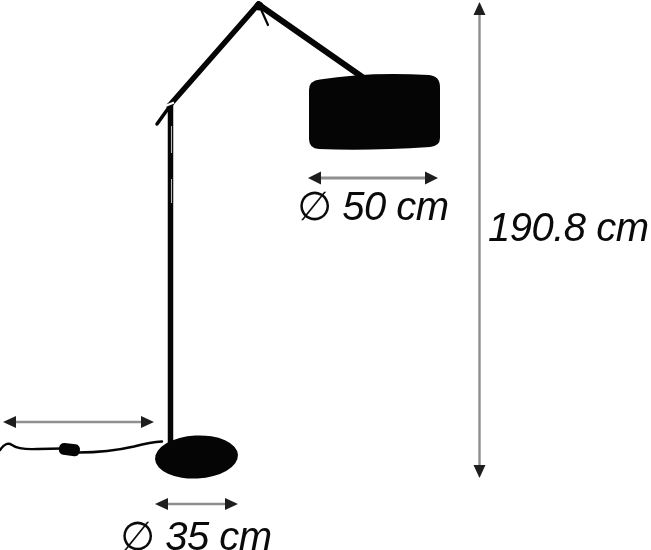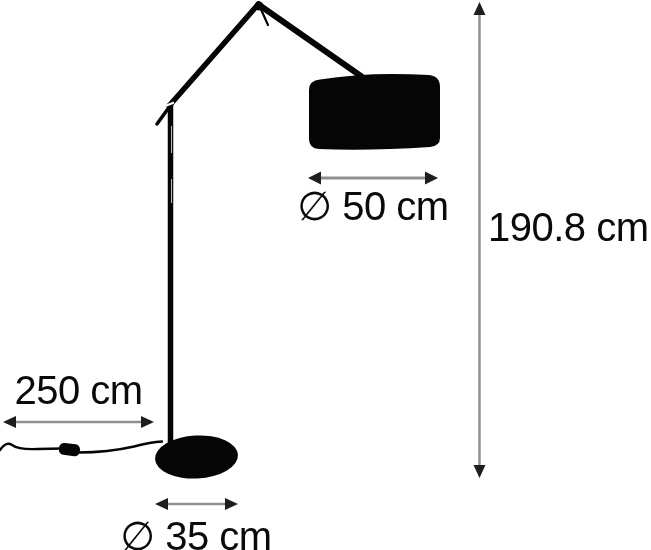--- a/index.html
+++ b/index.html
@@ -10,20 +10,21 @@
     --text:#0a0a0a;
     --pole-highlight:#b9b9b9;
   }
   html,body{margin:0;padding:0;background:var(--bg);}
   .stage{
     position:relative;
     width:651px;height:550px;
     background:var(--bg);
     overflow:hidden;
     font-family:"Liberation Sans","DejaVu Sans",sans-serif;
+    font-style:italic;
   }
   .stage svg{position:absolute;left:0;top:0;}
   .sil-stroke{stroke:var(--silhouette);fill:none;}
   .sil-fill{fill:var(--silhouette);stroke:none;}
   .dim-line{stroke:var(--dim-line);fill:none;}
   .dim-arrow{fill:var(--dim-arrow);stroke:none;}
   .joint-notch{stroke:var(--bg);fill:none;}
   .pole-highlight{stroke:var(--pole-highlight);fill:none;}
   .dim-label{
     position:absolute;
@@ -103,17 +104,16 @@
         <polygon class="dim-arrow" points="238,504 225,498 225,510"></polygon>
       </g>
 
     </g>
   </svg>
 
   <div class="dim-label center label-shade">∅ 50 cm</div>
 
   <div class="dim-label label-height">190.8 cm</div>
 
-  <div class="dim-label center label-cord">250 cm</div>
 
   <div class="dim-label center label-base">∅ 35 cm</div>
 
 </div>
 
 </body></html>

